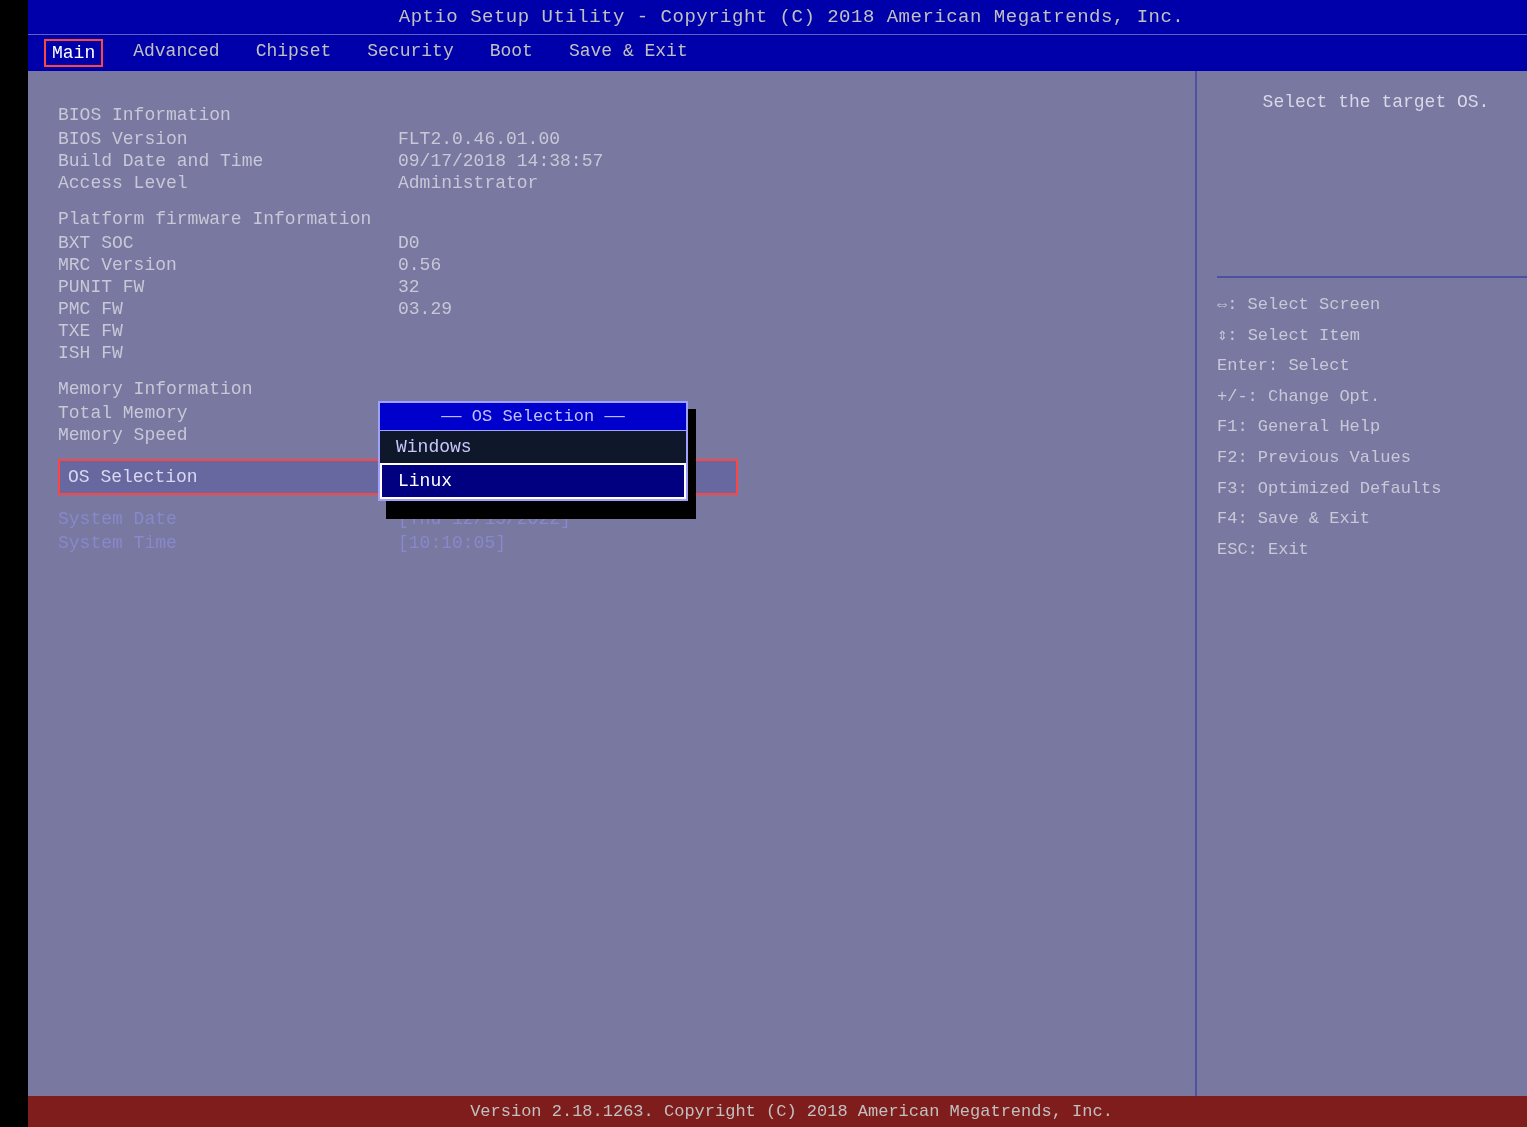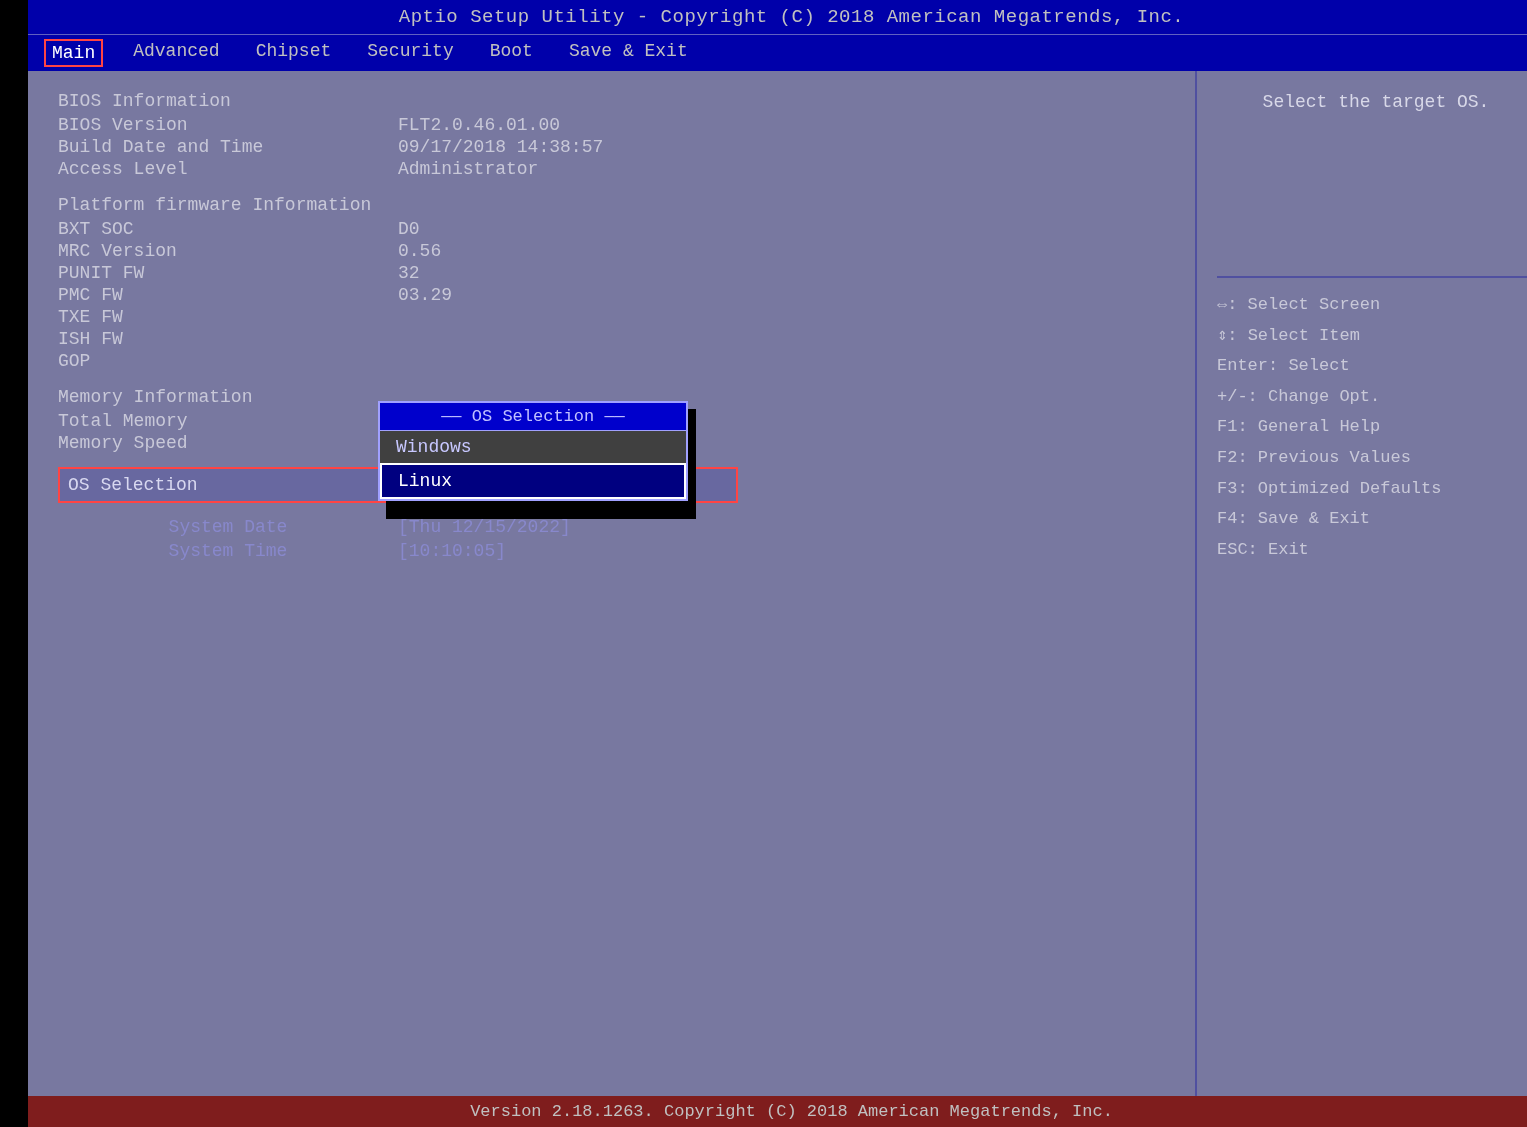--- a/index.html
+++ b/index.html
@@ -57,21 +57,21 @@
     .main-content {
       flex: 1;
       background: #7878a0;
       display: flex;
       position: relative;
     }
 
     
     .left-panel {
       flex: 1;
-      padding: 4px 30px;
+      padding: 18px 30px;
       color: #c8c8d8;
       position: relative;
     }
 
     
     .right-panel {
       width: 360px;
       background: #7878a0;
       border-left: 2px solid #5050a0;
       padding: 18px 20px;
@@ -142,21 +142,20 @@
 
     .os-selection-value {
       color: #d8d8f0;
     }
 
     
     .date-time-row {
       display: flex;
       margin-bottom: 4px;
       color: #8888cc;
-      text-align: center;
     }
 
     .date-time-label {
       width: 340px;
     }
 
     .date-time-value {
       color: #8888cc;
     }
 
@@ -174,21 +173,21 @@
       left: 8px;
       width: 310px;
       height: 110px;
       background: #000;
     }
 
     .popup-box {
       position: relative;
       z-index: 1;
       border: 2px solid #a0a0ff;
-      background: #404040;
+      background: #0f172a;
       width: 310px;
     }
 
     .popup-title {
       text-align: center;
       color: #c0c0ff;
       font-size: 17px;
       padding: 4px 0;
       border-bottom: 1px solid #a0a0ff;
       background: #0000cc;
@@ -283,24 +282,20 @@
         <div class="info-row">
           <span class="info-label">PMC FW</span>
           <span class="info-value">03.29</span>
         </div>
         <div class="info-row">
           <span class="info-label">TXE FW</span>
           <span class="info-value"></span>
         </div>
         <div class="info-row">
           <span class="info-label">ISH FW</span>
-          <span class="info-value"></span>
-        </div>
-        <div class="info-row">
-          <span class="info-label">GOP</span>
           <span class="info-value"></span>
         </div>
       </div>
 
       <div class="info-section">
         <div class="section-title">Memory Information</div>
         <div class="info-row">
           <span class="info-label">Total Memory</span>
           <span class="info-value">8192 MB</span>
         </div>

